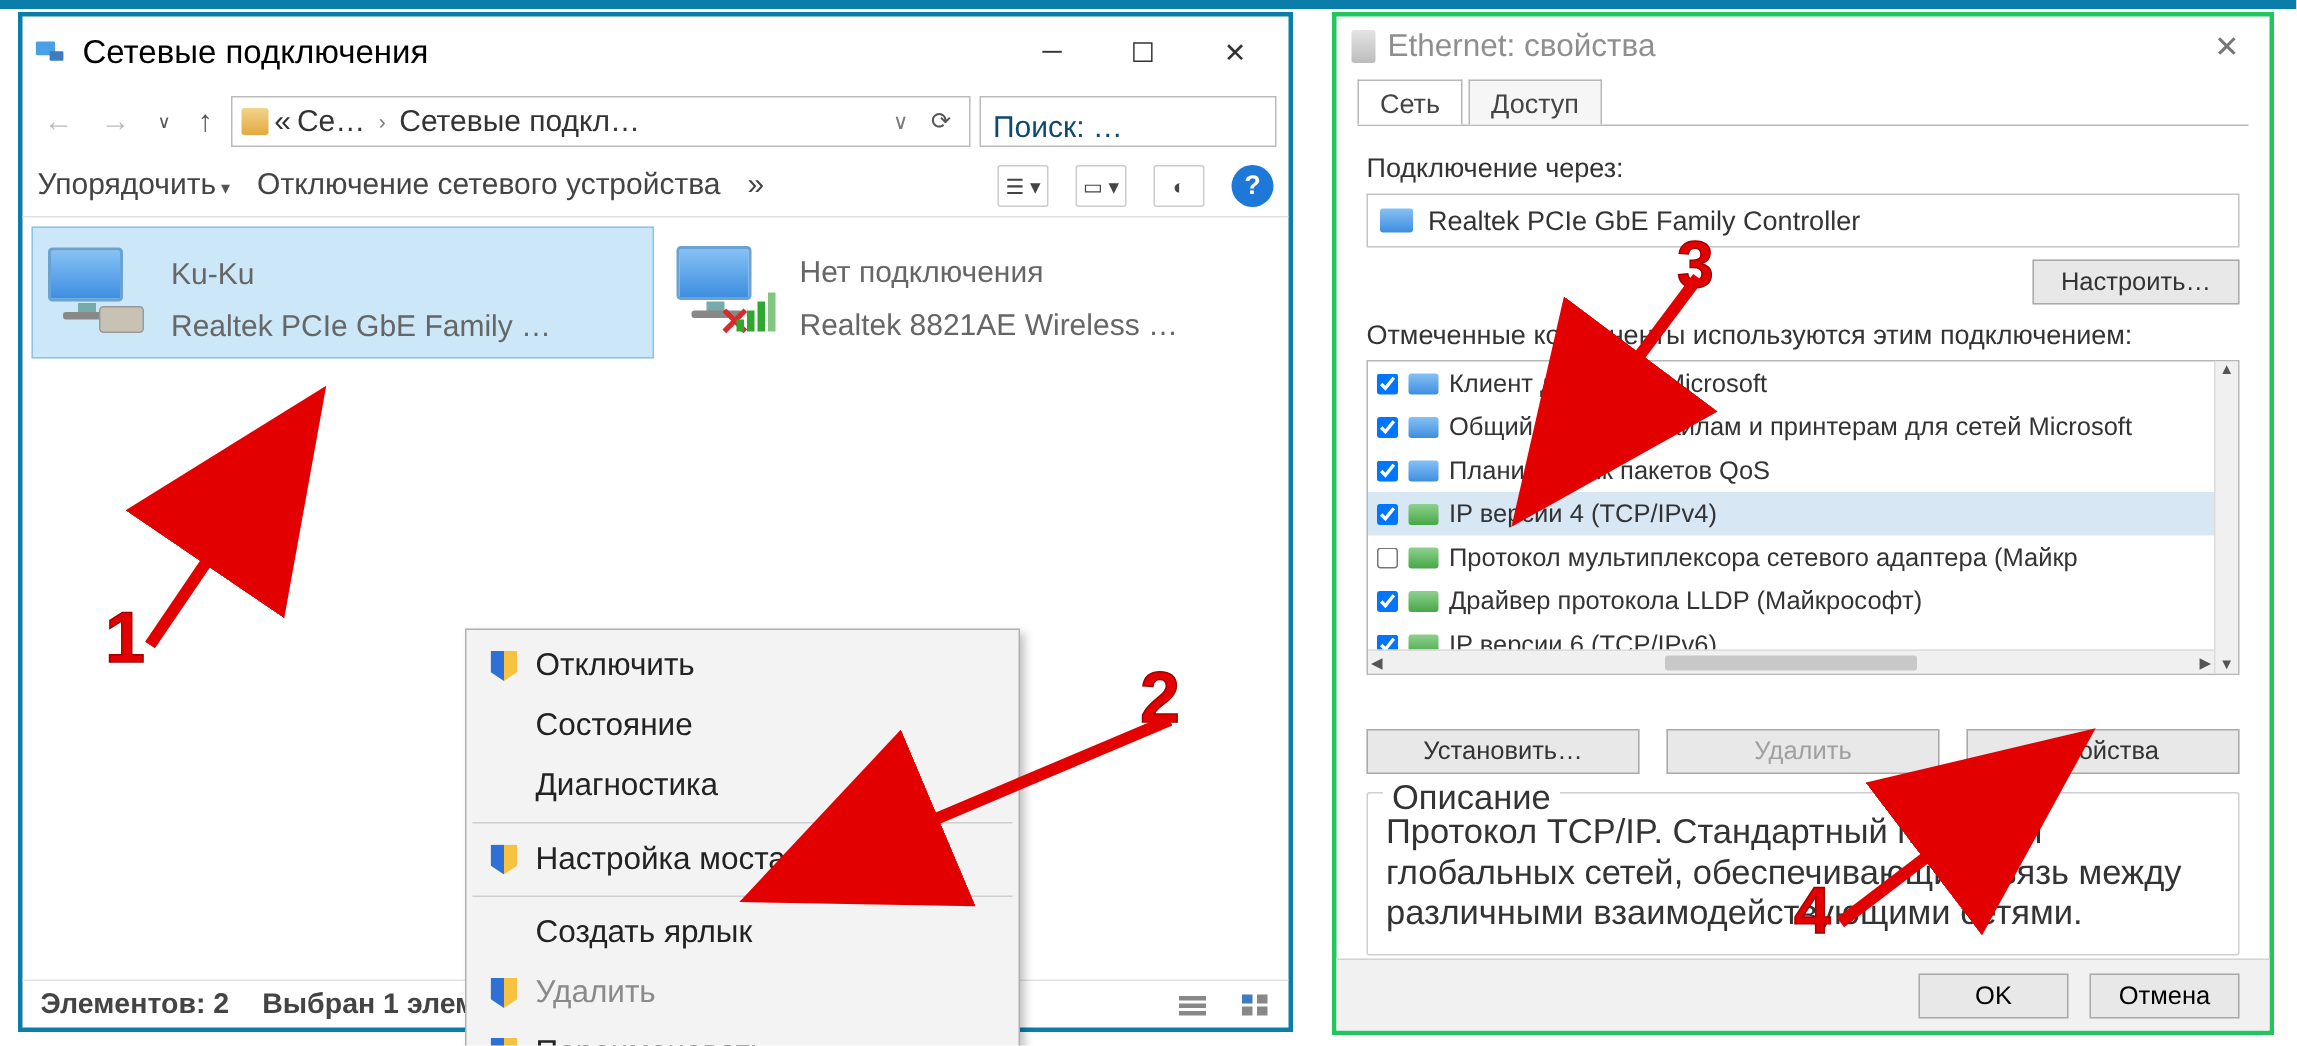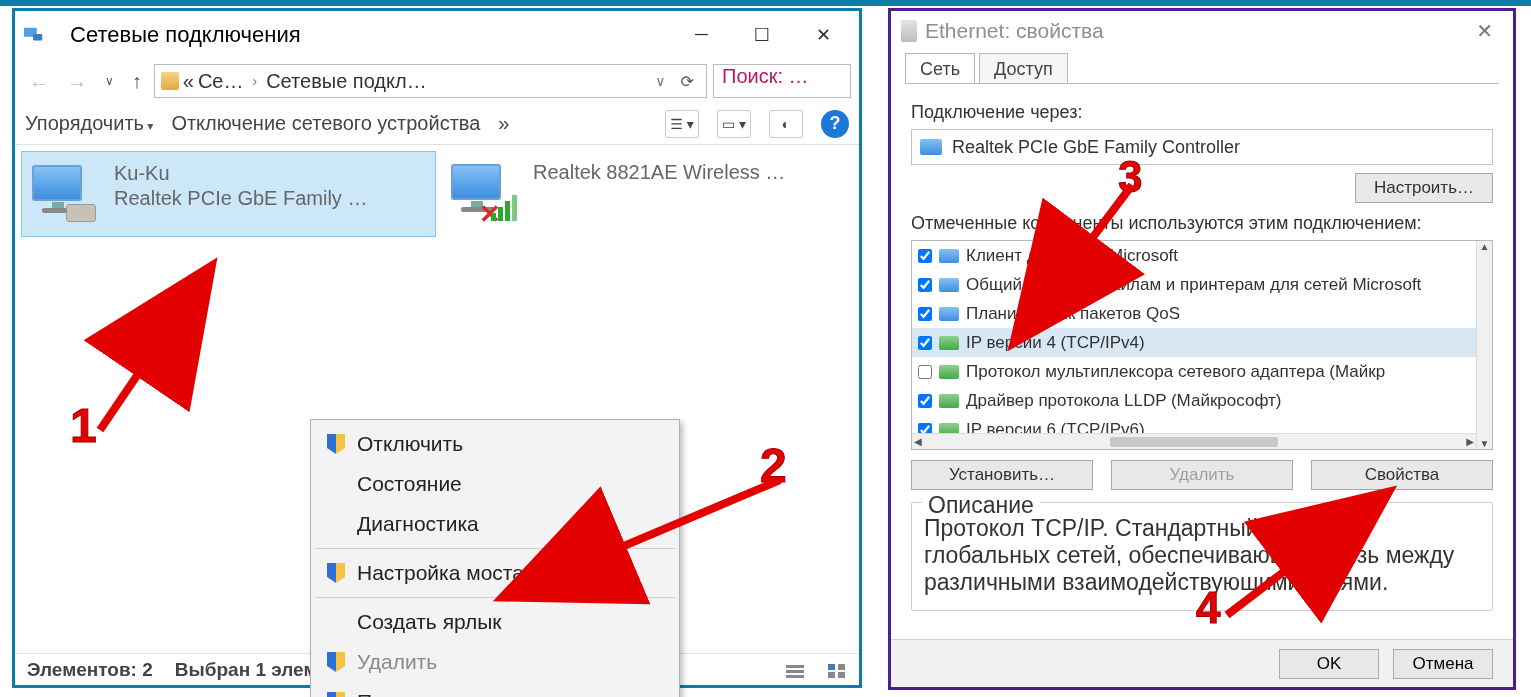--- a/index.html
+++ b/index.html
@@ -16,41 +16,41 @@
 }
 
 .win1 {
   position:absolute; left:12px; top:8px; width:850px; height:680px;
   border:3px solid #0a7daa; background:#fff;
 }
 .win1 .title {
   height:48px; display:flex; align-items:center; padding:0 8px;
 }
 .win1 .title .icon { width:22px; height:22px; margin-right:10px; }
-.win1 .title .txt { font-size:22px; flex:1;margin-left:15px; }
+.win1 .title .txt { font-size:22px; flex:1; }
 .wc { display:flex; gap:18px; padding:0 6px;}
 .wc-btn { font-size:18px; font-family:Arial; padding:8px 14px; color:#333; }
 .win1 .addr {
   height:44px; display:flex; align-items:center; padding:4px 8px; gap:6px;
 }
 .navbtn { font-size:20px; color:#555; padding:0 6px; }
 .navbtn.dis { color:#bbb; }
 .addrbar {
   border:1px solid #bbb; height:34px; background:#fff; flex:1;
   display:flex; align-items:center; padding:0 6px; font-size:20px; gap:4px;
   color:#333;
 }
 .folder-icon {
   width:18px; height:18px;
   background:linear-gradient(#f3d38a,#e3a93f); border-radius:2px;
 }
 .chev { color:#777; font-size:14px; padding:0 5px;}
 .searchbox {
-  border:1px solid #bbb; height:34px; background:#fff; width:138px;
-  display:flex; align-items:flex-start; padding:0 8px; color:#be185d; font-size:20px;
+  border:1px solid #bbb; height:34px; background:#fff; width:198px;
+  display:flex; align-items:flex-end; padding:0 8px; color:#0c4a6e; font-size:20px;
 }
 .toolbar {
   height:42px; display:flex; align-items:center; padding:0 10px; gap:18px;
   font-size:20px; color:#444; border-bottom:1px solid #e0e0e0;
 }
 .tbdrop::after { content:" ▾"; font-size:12px; color:#555;}
 .spacer {flex:1;}
 .viewbtn {
   width:34px; height:28px; border:1px solid #ccc; border-radius:2px;
   display:flex; align-items:center; justify-content:center; font-size:14px;
@@ -72,21 +72,21 @@
   background:linear-gradient(#86c1f4,#3d8ee0); border:2px solid #6aa2d4; border-radius:3px;
 }
 .cicon-stand { position:absolute; left:20px; top:42px; width:12px; height:8px; background:#7aa; }
 .cicon-base  { position:absolute; left:10px; top:48px; width:34px; height:5px; background:#888; border-radius:2px;}
 .cicon-plug  { position:absolute; left:34px; top:44px; width:30px; height:18px; background:#c7c2b3; border:1px solid #999; border-radius:3px;}
 .cicon-wifi  { position:absolute; left:40px; top:36px;}
 .wifi-bar { display:inline-block; width:5px; margin-right:2px;}
 .wb1{height:8px;background:#2fa82f;} .wb2{height:14px;background:#2fa82f;} .wb3{height:20px;background:#2fa82f;} .wb4{height:26px;background:#81c781;}
 .cicon-x { position:absolute; left:28px; top:40px; color:#d82a2a; font-weight:bold; font-size:26px;}
 .conn .lines .l1 { font-size:21px; color:#000;}
-.conn .lines .l2, .conn .lines .l3 { font-size:20px; color:#666; margin-top:2px;}
+.conn .lines .l2, .conn .lines .l3 { font-size:20px; color:#666; margin-top:12px;}
 
 
 .ctxmenu {
   position:absolute; left:295px; top:274px; width:370px;
   background:#f3f3f3; border:1px solid #b0b0b0;
   box-shadow:3px 3px 6px rgba(0,0,0,0.25);
   padding:4px; z-index:10;
 }
 .ctxmenu .mi {
   height:40px; display:flex; align-items:center; padding:0 12px;
@@ -107,21 +107,21 @@
   display:flex; align-items:center; padding:0 12px; font-size:19px; color:#444; gap:22px;
   border-top:1px solid #e3e3e3;
   font-weight:bold;
 }
 .status .flex1{flex:1;}
 .status .vm{width:20px;height:16px;}
 
 
 .win2 {
   position:absolute; left:888px; top:8px; width:628px; height:682px;
-  border:3px solid #4c1d95; background:#fff;
+  border:3px solid #22c55e; background:#fff;
 }
 .win2 .title2 {
   height:40px; display:flex; align-items:center; padding:0 10px; color:#8f8f8f;
   font-size:21px;
 }
 .win2 .title2 .t2i { width:16px;height:22px;margin-right:8px;
   background:linear-gradient(#e4e4e4,#bcbcbc); border-radius:2px;}
 .win2 .close2 { margin-left:auto; font-size:20px; color:#777; padding:6px 10px;}
 .tabrow { display:flex; padding:0 14px; gap:4px; height:32px; align-items:end;}
 .tab {
@@ -160,21 +160,21 @@
   display:flex; flex-direction:column; justify-content:space-between; align-items:center;
   font-size:10px; color:#555;
 }
 .cl-hscroll {
   position:absolute; left:0; bottom:0; right:16px; height:16px; background:#f0f0f0;
   border-top:1px solid #dcdcdc; display:flex; justify-content:space-between; align-items:center;
   font-size:10px; color:#555; padding:0 2px;
 }
 .cl-hscroll .hthumb{flex:0 0 30%; height:10px; background:#c8c8c8; border-radius:2px;}
 .btnrow3 { display:flex; gap:18px; margin:10px 0 12px;}
-.btnrow3 .btn{ flex:1;}
+.btnrow3 .btn{ flex:1;margin-top:26px;}
 .group {
   border:1px solid #cfcfcf; border-radius:2px; padding:12px 12px 14px; position:relative; font-size:23px;
 }
 .group .glabel{ position:absolute; top:-11px; left:10px; background:#fff; padding:0 6px;}
 .dlgbtns {
   position:absolute; left:0; bottom:0; width:100%; height:48px;
   background:#f1f1f1; border-top:1px solid #d4d4d4;
   display:flex; justify-content:flex-end; align-items:center; padding:0 20px; gap:14px;
 }
 .dlgbtns .btn{ min-width:100px;}
@@ -254,20 +254,21 @@
       </div>
       <div class="conn" style="left: 426px; top: 6px;">
         <div class="cicon">
           <div class="cicon-monitor"></div>
           <div class="cicon-stand"></div>
           <div class="cicon-base"></div>
           <span class="cicon-x">✕</span>
           <span class="cicon-wifi"><span class="wifi-bar wb1"></span><span class="wifi-bar wb2"></span><span class="wifi-bar wb3"></span><span class="wifi-bar wb4"></span></span>
         </div>
         <div class="lines">
+          <div class="l2">Нет подключения</div>
           <div class="l3">Realtek 8821AE Wireless …</div>
         </div>
       </div>
       <div class="ctxmenu">
         <div class="mi">
           <span class="shield"></span>
           <span>Отключить</span>
         </div>
         <div class="mi bold">
           <span class="shield blank"></span>

